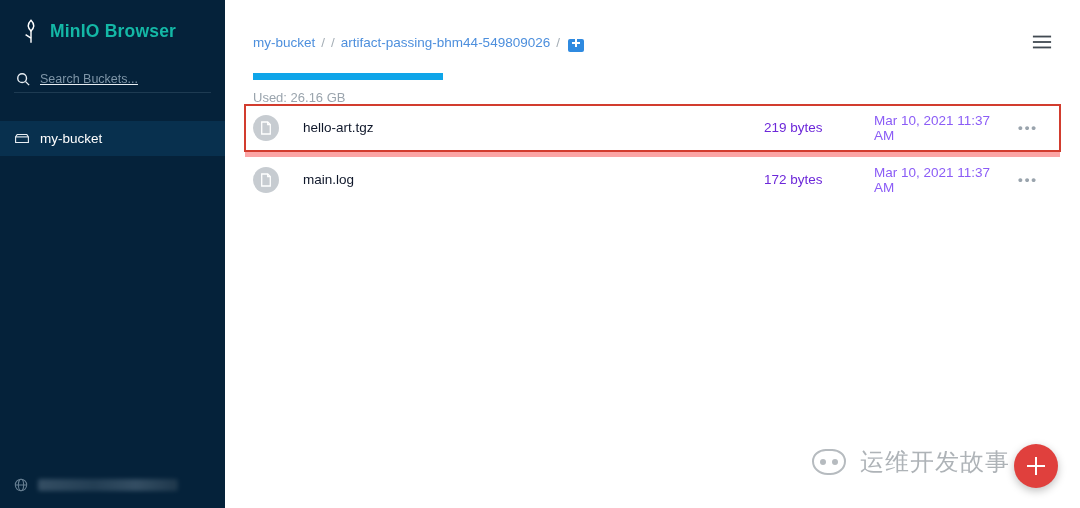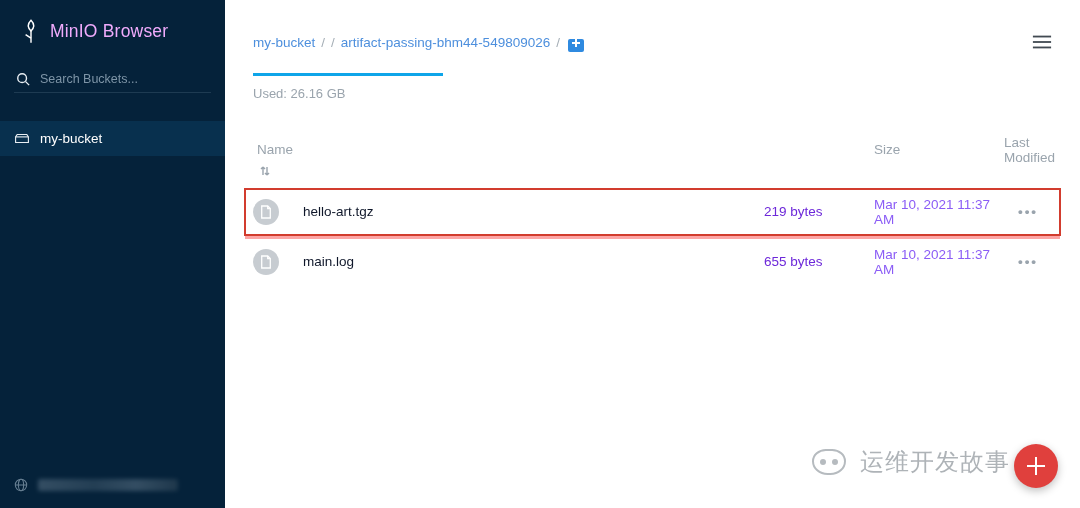--- a/index.html
+++ b/index.html
@@ -3,53 +3,53 @@
 <meta charset="utf-8">
 <style>
   * { box-sizing: border-box; margin: 0; padding: 0; font-family: -apple-system, "Helvetica Neue", Arial, sans-serif; }
   html, body { width: 1080px; height: 508px; overflow: hidden; background: #fff; }
   .app { display: flex; width: 100%; height: 100%; }
 
   
   .sidebar { width: 225px; background: #05223a; color: #e8eef3; display: flex; flex-direction: column; position: relative; }
   .brand { display: flex; align-items: center; gap: 10px; padding: 18px 14px 18px 22px; }
   .brand-logo svg { width: 18px; height: 26px; display: block; }
-  .brand-title { font-size: 17.5px; font-weight: 400; color: #f0abfc; letter-spacing: 0.2px; }
+  .brand-title { font-size: 17.5px; font-weight: 700; color: #14b8a6; letter-spacing: 0.2px; }
   .search-wrap { padding: 6px 14px 10px 14px; }
-  .search-box { display: flex; align-items: center; gap: 10px; border-bottom: 1px solid #1e3b52; padding: 4px 2px 6px 2px; }
+  .search-box { display: flex; align-items: center; gap: 10px; border-bottom: 1px solid #1e3b52; padding: 4px 2px 6px 2px; text-decoration: underline; }
   .search-icon svg { width: 14px; height: 14px; display: block; stroke: #9db2c3; }
   .search-input { background: transparent; border: none; outline: none; color: #9db2c3; font-size: 12.5px; width: 100%; }
   .search-input::placeholder { color: #7e95a7; }
   .bucket-list { margin-top: 18px; }
   .bucket-item { display: flex; align-items: center; gap: 10px; padding: 10px 14px 10px 14px; background: #08304e; color: #fff; font-size: 13.5px; cursor: pointer; }
   .bucket-icon svg { width: 16px; height: 11px; display: block; stroke: #e8eef3; fill: none; }
   .sidebar-footer { position: absolute; left: 0; right: 0; bottom: 10px; padding: 6px 14px; display: flex; align-items: center; gap: 10px; opacity: 0.55; }
   .sidebar-footer .globe svg { width: 14px; height: 14px; display:block; stroke:#b7cbda; fill:none; }
   .sidebar-footer .blur { width: 140px; height: 12px; background: linear-gradient(90deg,#5b7285,#3d566a 40%,#5b7285 70%,#33495a); filter: blur(2px); border-radius: 2px; }
 
   
   .main { flex: 1; position: relative; background: #fff; display: flex; flex-direction: column; }
   .topbar { display: flex; align-items: flex-start; justify-content: space-between; padding: 34px 28px 0 28px; }
   .crumbs { display: flex; align-items: center; flex-wrap: wrap; gap: 6px; font-size: 13.5px; line-height: 1.4; }
   .crumbs a { color: #4d8fdd; text-decoration: none; }
   .crumbs .sep { color: #a6afb7; }
   .folder-plus { width: 16px; height: 13px; background:#2f8ae0; border-radius:2px; position:relative; display:inline-block; margin-left:2px; top:2px; }
   .folder-plus::before { content:""; position:absolute; left:4px; top:3px; width:8px; height:2px; background:#fff; }
   .folder-plus::after  { content:""; position:absolute; left:7px; top:0px; width:2px; height:8px; background:#fff; }
-  .used-line { margin-top: 20px; border-top: 3px solid #0ea5e9; width: 190px; padding-top: 10px; }
+  .used-line { margin-top: 20px; border-top: 7px solid #0ea5e9; width: 190px; padding-top: 10px; }
   .used-text { color: #9aa4ad; font-size: 13px; }
   .menu-btn svg { width: 20px; height: 16px; display:block; stroke:#424a52; }
 
   
   .table-head, .row { display: grid; grid-template-columns: 36px 1fr 110px 130px 48px; align-items: center; }
   .table-head { padding: 34px 28px 12px 28px; color: #9aa4ad; font-size: 13.5px; }
   .th-name { grid-column: 1 / span 2; padding-left: 4px; }
   .th-sort svg { width:12px; height:12px; display:block; stroke:#9aa4ad; fill:none; margin-left:6px; }
   .rows { padding: 0 20px; }
-  .row { padding: 8px 8px; border-top: 4px solid #fca5a5; font-size: 13.5px; color: #6e7780; }
+  .row { padding: 8px 8px; border-top: 6px solid #fca5a5; font-size: 13.5px; color: #6e7780; }
   .row.first { border-top: none; }
   .row.highlight { outline: 2px solid #d23c2e; outline-offset: -1px; }
   .file-avatar { width: 26px; height:26px; border-radius:50%; background:#c7ccd1; display:flex; align-items:center; justify-content:center; }
   .file-avatar svg { width:12px; height:14px; display:block; stroke:#fff; fill:none; }
   .file-name { padding-left: 14px; color:#0f172a; }
   .cell-size { color:#6d28d9; }
   .cell-date { color:#8b5cf6; }
   .dots { text-align:center; color:#9aa4ad; letter-spacing:2px; font-weight:600; cursor:pointer; }
 
   
@@ -135,32 +135,20 @@
       </div>
       <div class="menu-btn">
         <svg viewBox="0 0 22 16">
             <line x1="1" y1="2" x2="21" y2="2" stroke-width="2"></line>
             <line x1="1" y1="8" x2="21" y2="8" stroke-width="2"></line>
             <line x1="1" y1="14" x2="21" y2="14" stroke-width="2"></line>
           </svg>
       </div>
     </div>
 
-    <div class="table-head">
-      <div class="th-name">Name</div>
-      <div></div>
-      <div>Size</div>
-      <div>Last Modified</div>
-      <div class="th-sort">
-        <svg viewBox="0 0 12 12">
-            <path d="M4 2 L4 10 M4 2 L2 4 M4 2 L6 4" stroke-width="1.4"></path>
-            <path d="M8 10 L8 2 M8 10 L6 8 M8 10 L10 8" stroke-width="1.4"></path>
-          </svg>
-      </div>
-    </div>
 
     <div class="rows">
       <div class="row first highlight">
         <div class="file-avatar">
           <svg viewBox="0 0 14 16">
               <path d="M2 1 L9 1 L12 4 L12 15 L2 15 Z" stroke-width="1.5"></path>
               <path d="M9 1 L9 4 L12 4" stroke-width="1.5"></path>
             </svg>
         </div>
         <div class="file-name">hello-art.tgz</div>
@@ -169,21 +157,21 @@
         <div class="dots">•••</div>
       </div>
       <div class="row">
         <div class="file-avatar">
           <svg viewBox="0 0 14 16">
               <path d="M2 1 L9 1 L12 4 L12 15 L2 15 Z" stroke-width="1.5"></path>
               <path d="M9 1 L9 4 L12 4" stroke-width="1.5"></path>
             </svg>
         </div>
         <div class="file-name">main.log</div>
-        <div class="cell-size">655 bytes</div>
+        <div class="cell-size">172 bytes</div>
         <div class="cell-date">Mar 10, 2021 11:37 AM</div>
         <div class="dots">•••</div>
       </div>
     </div>
 
     <div class="wm">
       <span class="wm-ico"></span>
       <span class="wm-text">运维开发故事</span>
     </div>
 

